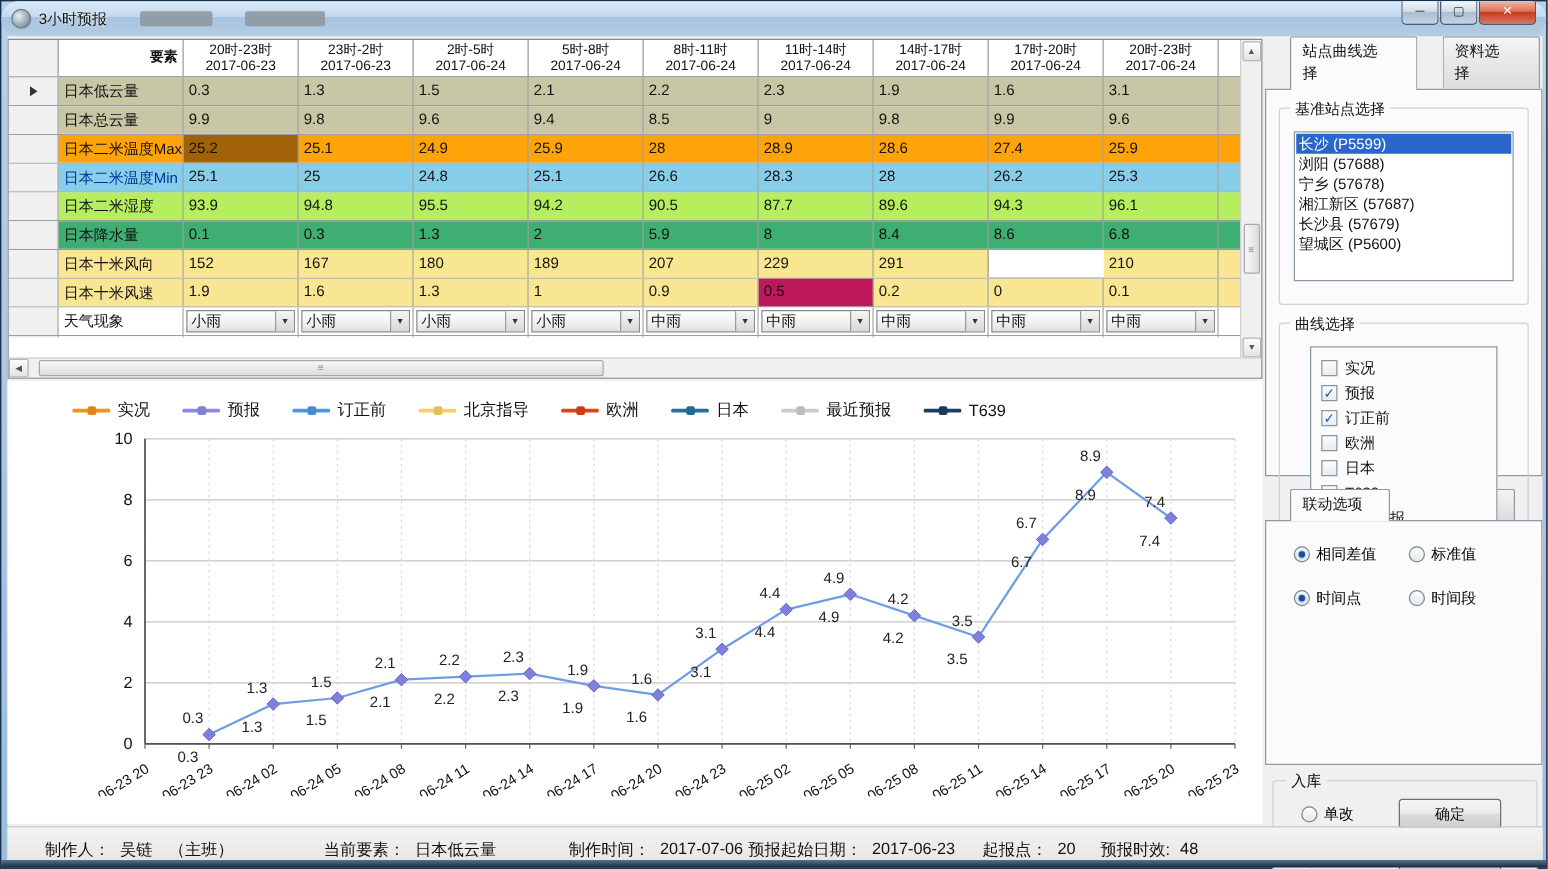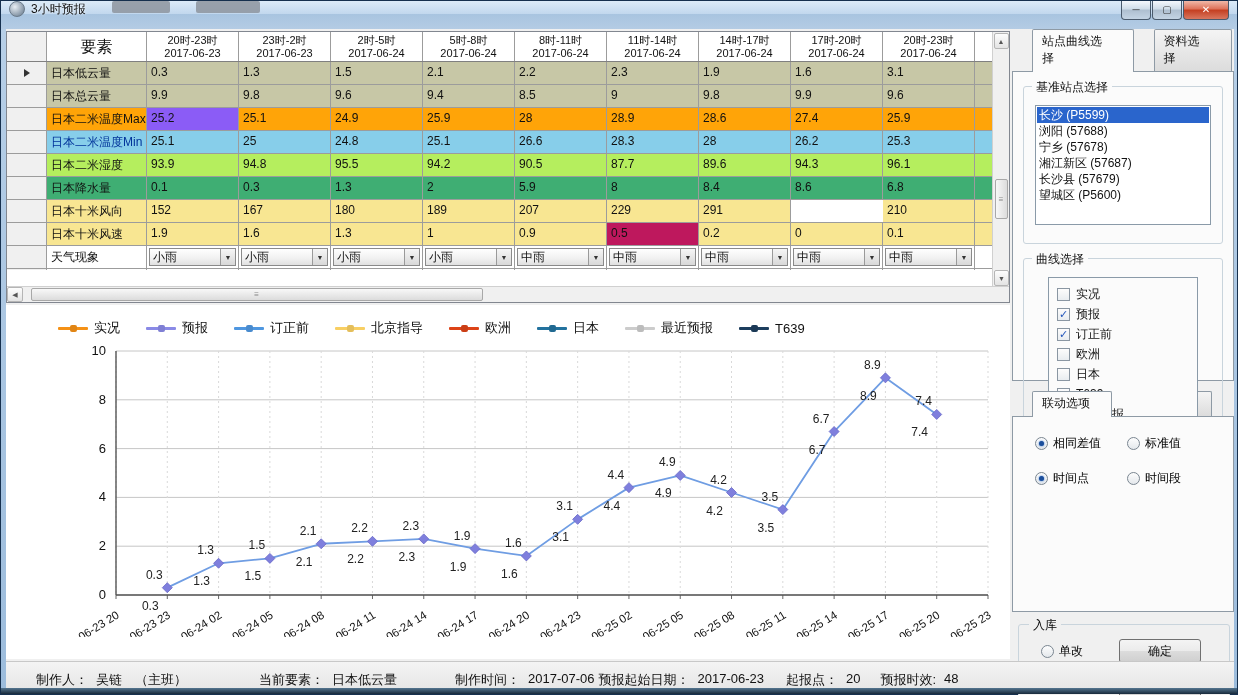--- a/index.html
+++ b/index.html
@@ -3,21 +3,21 @@
 <meta charset="utf-8">
 <style>
   * { margin:0; padding:0; box-sizing:border-box; }
   html,body { width:1238px; height:695px; overflow:hidden; }
   body { font-family:"Liberation Sans","DejaVu Sans",sans-serif; font-size:12px; background:#555; }
 
   .window { position:absolute; left:0; top:0; width:1238px; height:695px;
     background:linear-gradient(#b8d0e8,#9cbcdc); border:1px solid #16304e; }
   .titlebar { position:absolute; left:0; top:0; width:100%; height:28px;
     background:linear-gradient(#dcebf8 0%,#c2d8ee 45%,#a8c4e0 46%,#b4cce4 100%);
-    display:flex; padding-left:8px; }
+    display:flex; align-items:center; padding-left:8px;border-radius:14px; }
   .title-icon { width:16px; height:16px; border-radius:50%;
     background:radial-gradient(circle at 35% 35%, #e8eef4, #8898a8 70%, #5a6a7a);
     border:1px solid #6a7a8a; margin-right:6px; }
   .title-text { color:#111; font-size:12px; text-shadow:0 0 3px #fff; }
   .redact { height:12px; border-radius:2px; background:#8d949e; opacity:.85; margin-left:26px; }
   .r1 { width:58px; } .r2 { width:64px; }
   .win-controls { position:absolute; right:8px; top:0; display:flex; }
   .wbtn { width:30px; height:19px; border:1px solid #4a5a6c; border-top:none;
     background:linear-gradient(#f4f8fc,#cfdce8 45%,#aebfd0 50%,#c4d4e4);
     border-radius:0 0 4px 4px; display:flex; align-items:center; justify-content:center;
@@ -33,21 +33,21 @@
     background:#fff; border:1px solid #828790; overflow:hidden; }
   .tbl { position:absolute; left:0; top:0; width:986px; height:238px; overflow:hidden; }
   .tbl-row { display:flex; height:23px; border-bottom:1px solid #9c9c9c; }
   .tbl-row.hdr { height:30px; border-bottom:1px solid #808080; background:#fff; }
   .cell { flex:0 0 92px; width:92px; border-right:1px solid #9c9c9c; padding:3px 4px 0 4px;
     font-size:12px; color:#111; overflow:hidden; white-space:nowrap; }
   .cell.sel { flex:0 0 40px; width:40px; background:#f0f0f0; border-right:1px solid #9c9c9c;
     display:flex; align-items:center; justify-content:center; padding:0; }
   .cell.lbl { flex:0 0 100px; width:100px; }
   .hdr .cell { text-align:center; font-size:11px; line-height:13px; padding-top:2px; }
-  .hdr .cell.lbl { text-align:center; padding-top:8px; font-size:16px; }
+  .hdr .cell.lbl { text-align:right; padding-top:8px; font-size:11px;font-weight:bold; }
   .arrow-right { width:0; height:0; border-left:6px solid #333; border-top:4px solid transparent; border-bottom:4px solid transparent; }
   .combo { display:flex; height:18px; margin-top:0; border:1px solid #8a8a8a;
     background:linear-gradient(#fff,#f0f0f0 60%,#e0e0e0); align-items:center; }
   .combo .ctext { flex:1; padding-left:3px; font-size:12px; overflow:hidden; white-space:nowrap; }
   .combo .cbtn { flex:0 0 15px; height:100%; border-left:1px solid #9a9a9a;
     background:linear-gradient(#f6f6f6,#d8d8d8); display:flex; align-items:center; justify-content:center; font-size:7px; color:#333; }
 
   
   .vscroll { position:absolute; right:0; top:0; width:17px; height:255px; background:#f0f0f0; border-left:1px solid #d0d0d0; }
   .hscroll { position:absolute; left:0; bottom:0; width:1002px; height:16px; background:#f0f0f0; border-top:1px solid #d0d0d0; display:flex; align-items:center; }
@@ -203,21 +203,21 @@
             <div class="cell" style="background: rgb(199, 199, 166);">8.5</div>
             <div class="cell" style="background: rgb(199, 199, 166);">9</div>
             <div class="cell" style="background: rgb(199, 199, 166);">9.8</div>
             <div class="cell" style="background: rgb(199, 199, 166);">9.9</div>
             <div class="cell" style="background: rgb(199, 199, 166);">9.6</div>
             <div class="cell" style="background: rgb(199, 199, 166);"></div>
           </div>
           <div class="tbl-row">
             <div class="cell sel"></div>
             <div class="cell lbl" style="background: rgb(255, 164, 8);">日本二米温度Max</div>
-            <div class="cell" style="background: #8b5cf6;">25.2</div>
+            <div class="cell" style="background: #a16207;">25.2</div>
             <div class="cell" style="background: rgb(255, 164, 8);">25.1</div>
             <div class="cell" style="background: rgb(255, 164, 8);">24.9</div>
             <div class="cell" style="background: rgb(255, 164, 8);">25.9</div>
             <div class="cell" style="background: rgb(255, 164, 8);">28</div>
             <div class="cell" style="background: rgb(255, 164, 8);">28.9</div>
             <div class="cell" style="background: rgb(255, 164, 8);">28.6</div>
             <div class="cell" style="background: rgb(255, 164, 8);">27.4</div>
             <div class="cell" style="background: rgb(255, 164, 8);">25.9</div>
             <div class="cell" style="background: rgb(255, 164, 8);"></div>
           </div>

